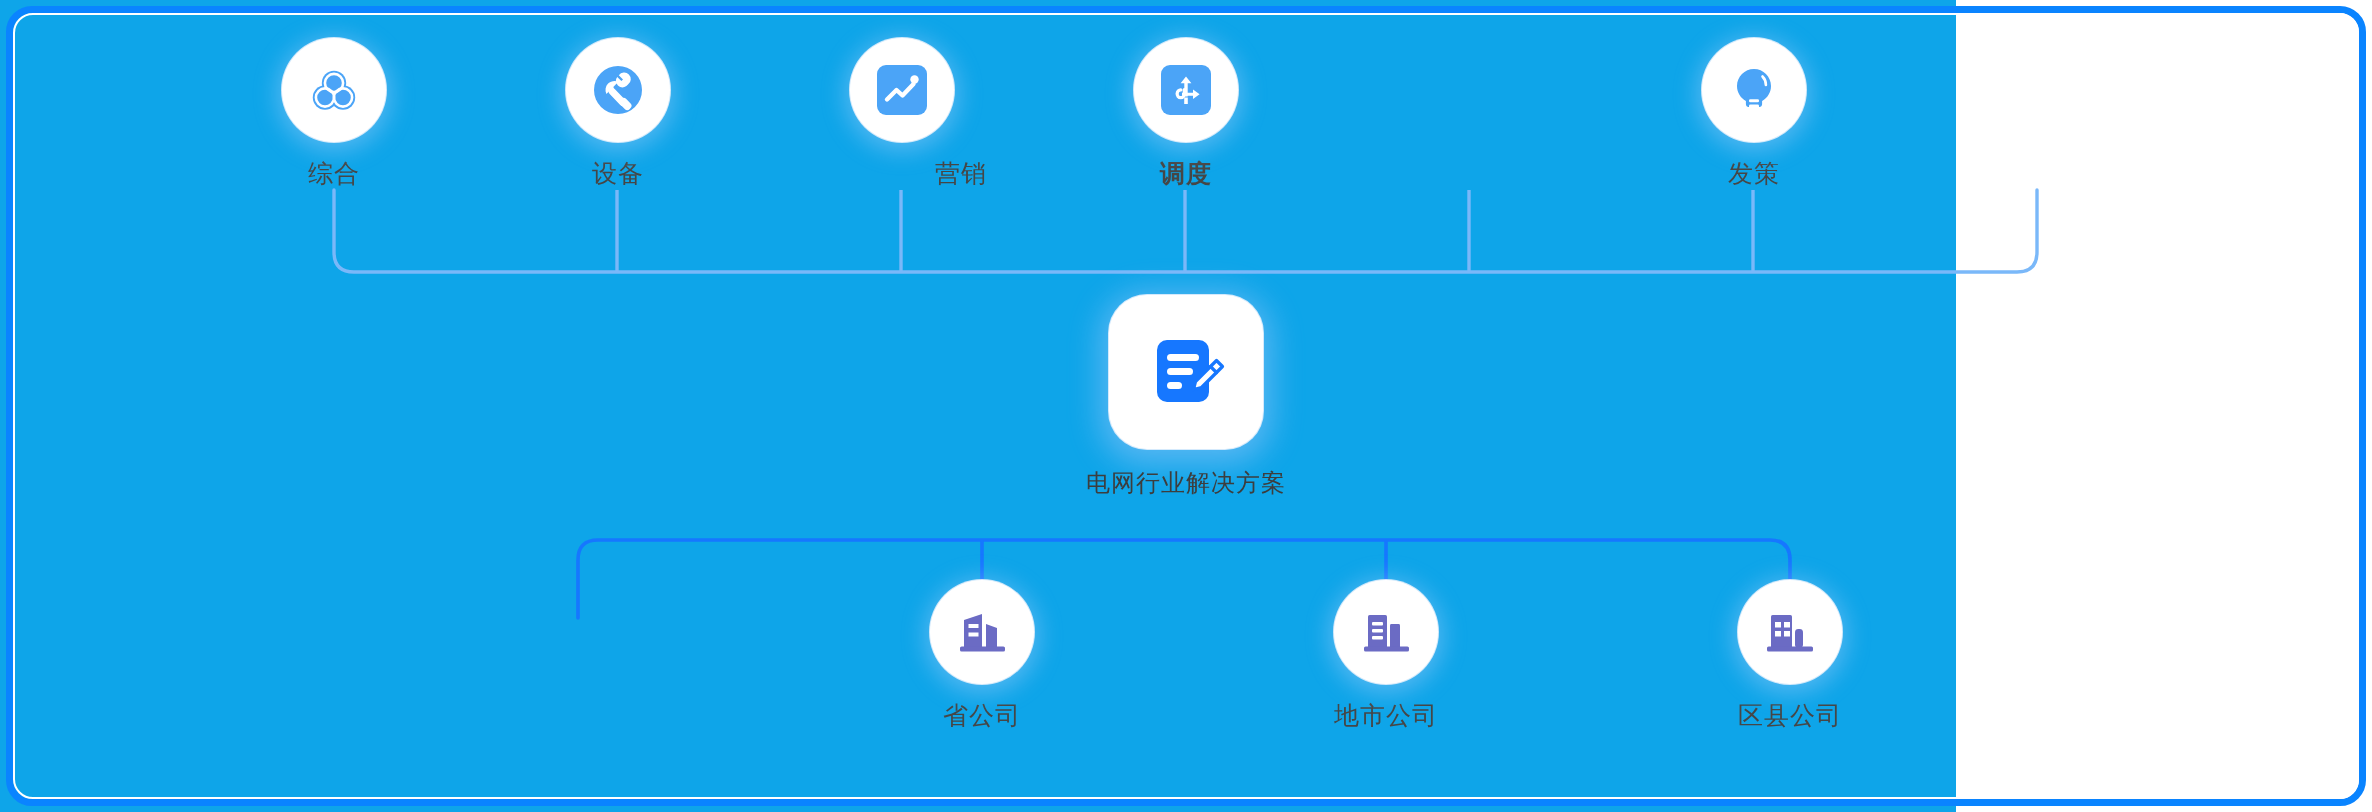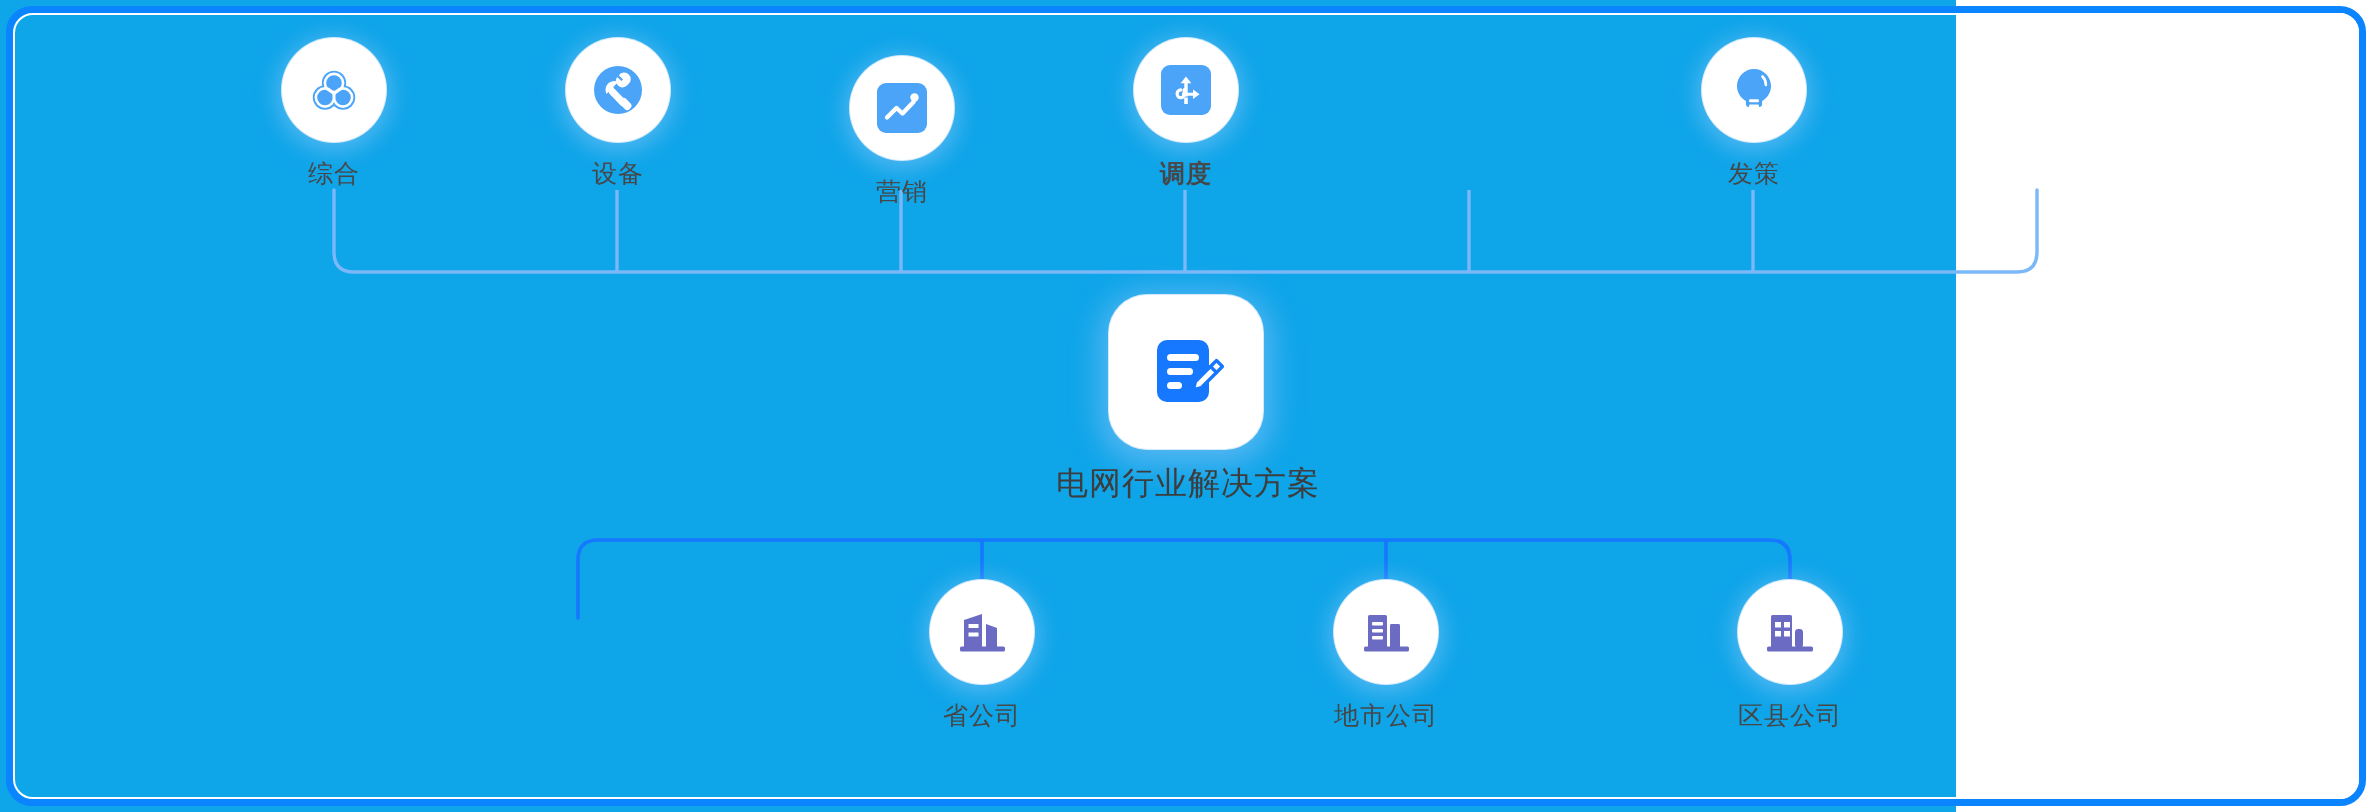--- a/index.html
+++ b/index.html
@@ -70,26 +70,25 @@
     width:154px;height:154px;
     margin:0 auto;
     border-radius:38px;
     background:#ffffff;
     box-shadow:0 0 0 1px rgba(228,239,253,.9),
                0 6px 30px 10px rgba(170,205,255,.45);
     display:flex;align-items:center;justify-content:center;
   }
   .center-label{
     margin-top:18px;
-    font-size:32px;
+    font-size:24px;
     line-height:32px;
     color:#3d3d3d;
     letter-spacing:1px;
     white-space:nowrap;
-    text-align:right;
   }
 
   
   .conn{position:absolute;pointer-events:none;}
   svg{display:block;overflow:visible;}
 </style>
 </head>
 <body>
 
 <div id="stage">
@@ -150,21 +149,21 @@
           <rect x="26" y="26" width="7" height="22" rx="3.4" fill="#ffffff" transform="rotate(-44 29.5 37)"></rect>
           <path d="M40 24.5 a6.6 6.6 0 1 0 -9.2 -9.2 l4.2 4.2 -1.6 1.6 -4.2-4.2
                    a6.6 6.6 0 0 0 9.2 9.2 z" fill="#ffffff"></path>
           <rect x="33.5" y="37.5" width="8" height="13" rx="3.6" fill="#ffffff" transform="rotate(-45 37.5 44)"></rect>
         </svg>
       </span>
     </div>
     <div class="node-label">设备</div>
   </div>
 
-  <div class="node" style="left:817px;top:56px;">
+  <div class="node" style="left:817px;top:38px;text-align:right;">
     <div class="disc">
       <span>
         <svg width="54" height="54" viewBox="0 0 54 54">
           <rect x="2" y="2" width="50" height="50" rx="9" fill="#4ba4f7"></rect>
           <circle cx="39.5" cy="16.5" r="4.2" fill="#ffffff"></circle>
           <path d="M12 36.5 L21.5 27 L27.5 32.5 L38.5 21" fill="none" stroke="#ffffff" stroke-width="4.4" stroke-linecap="round" stroke-linejoin="round"></path>
         </svg>
       </span>
     </div>
     <div class="node-label">营销</div>

